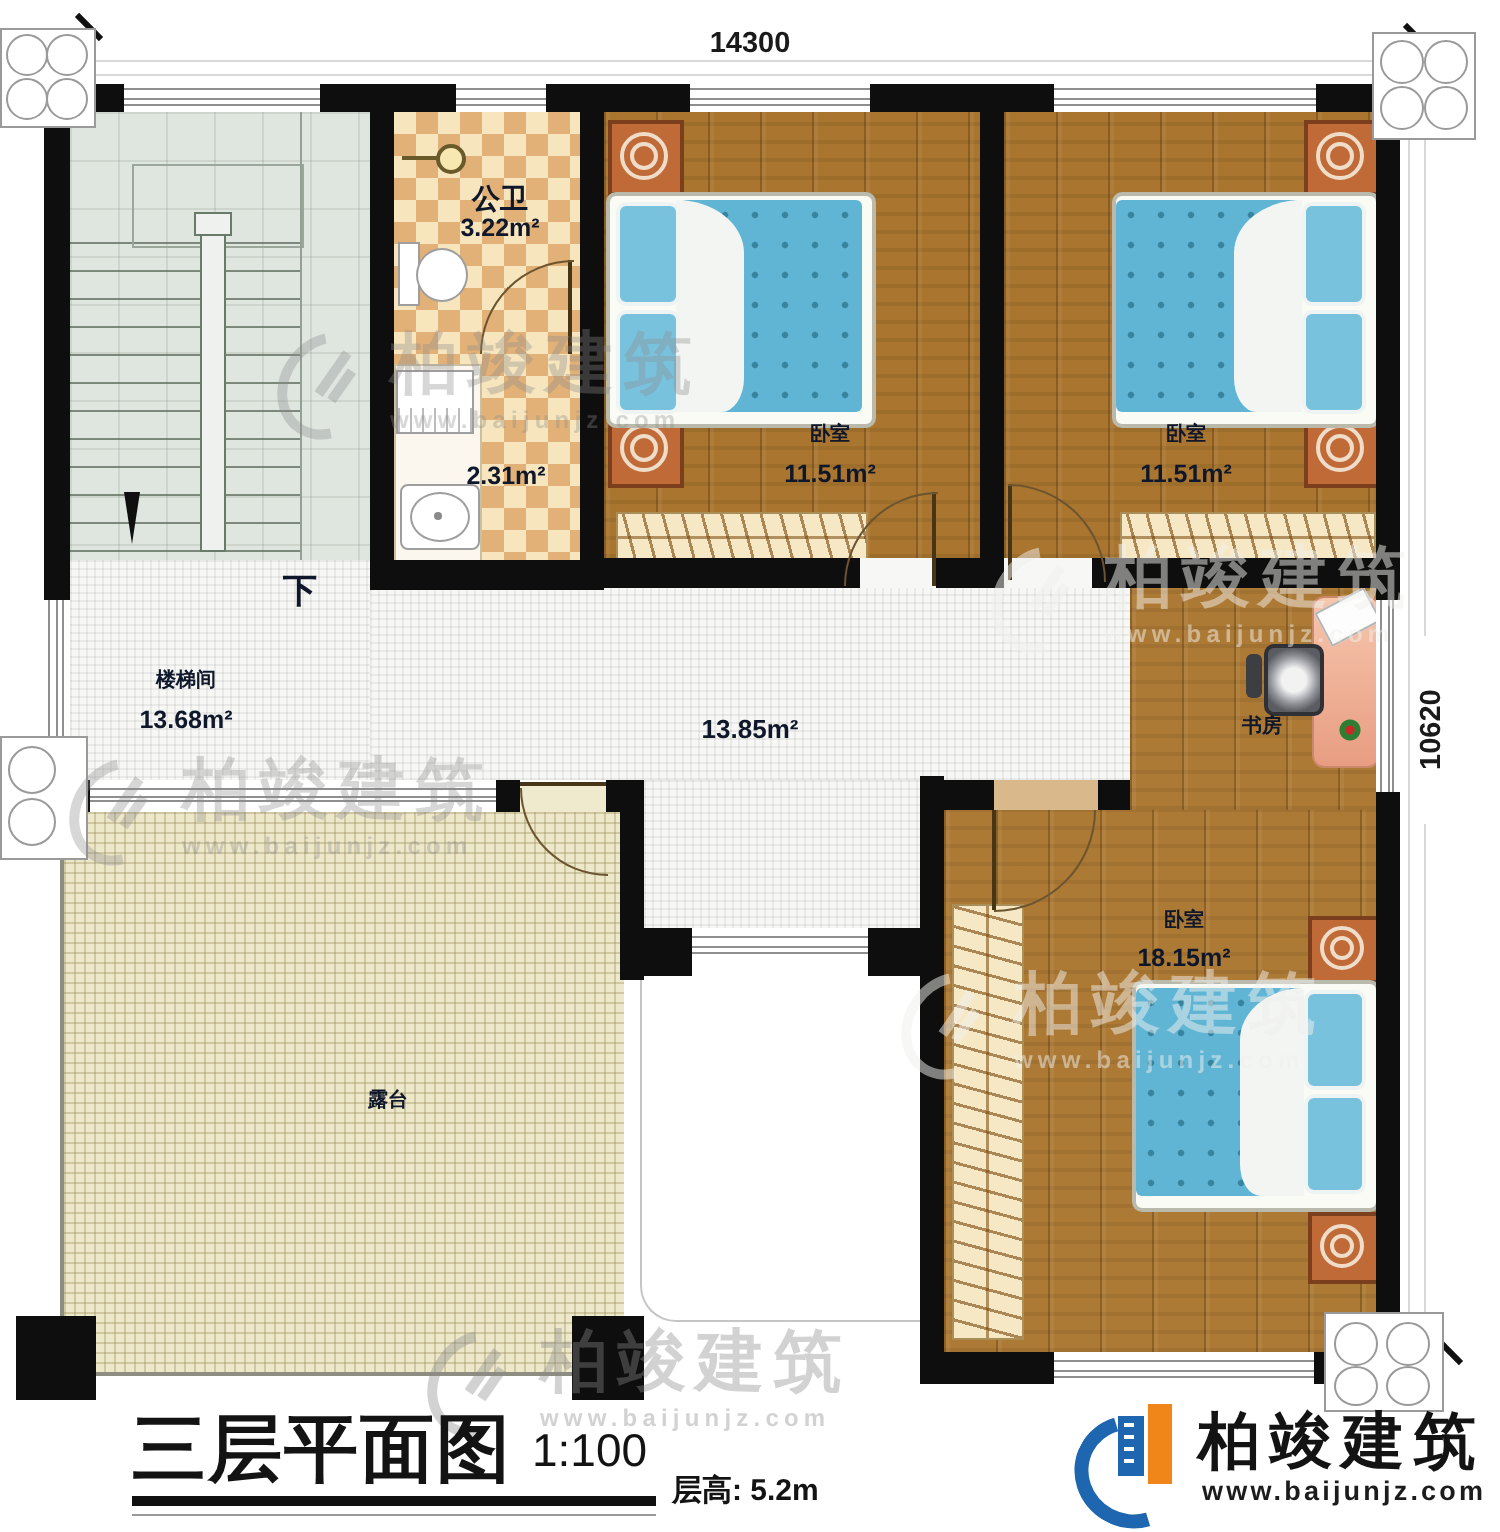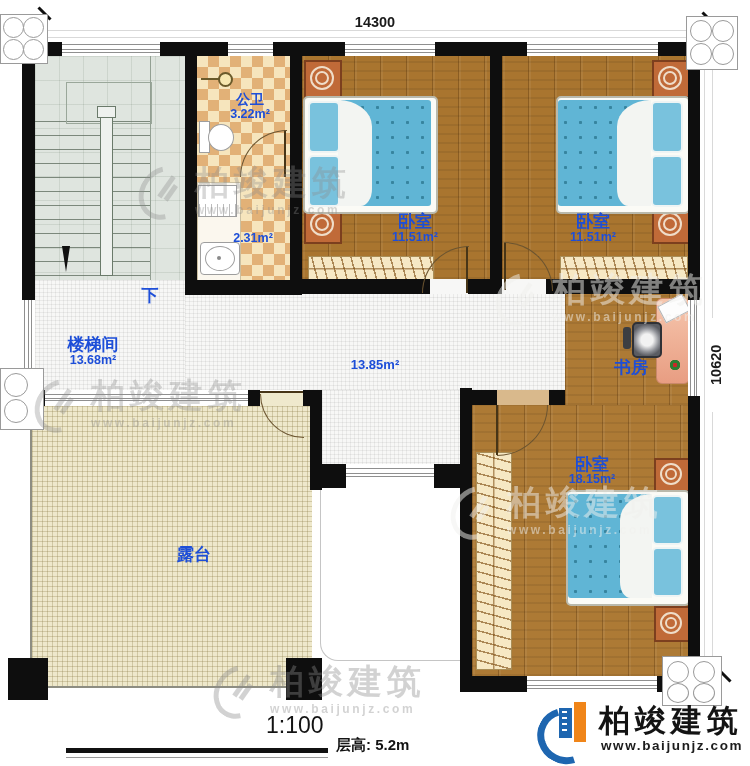--- a/index.html
+++ b/index.html
@@ -25,23 +25,23 @@
   .floor-terrace{position:absolute;background-color:#eee8cb;
     background-image:linear-gradient(rgba(140,125,70,.3) 1px, transparent 1px),
                      linear-gradient(90deg, rgba(140,125,70,.3) 1px, transparent 1px);
     background-size:5px 5px;border-left:2px solid #8d8d82;border-bottom:2px solid #8d8d82;}
   .floor-stair{position:absolute;background-color:#dfe5df;
     background-image:linear-gradient(rgba(90,110,90,.14) 1px, transparent 1px),
                      linear-gradient(90deg, rgba(90,110,90,.14) 1px, transparent 1px);
     background-size:24px 24px;}
   .floor-checker{position:absolute;background:#f6e5bd repeating-conic-gradient(#e2b177 0% 25%, #f6e5bd 0% 50%);
     background-size:22px 22px;}
-  .lbl{position:absolute;transform:translateX(-50%);font-weight:700;color:#1d4ed8;
+  .lbl{position:absolute;transform:translateX(-50%);font-weight:700;color:#0f172a;
        white-space:nowrap;text-align:center;line-height:1;}
-  .lbl.name{font-size:17px;}
+  .lbl.name{font-size:10px;}
   .lbl.area{font-size:12.5px;}
   .bed{position:absolute;background:#fbfbf6;border:2px solid #b9b9ac;border-radius:5px;}
   .mattress{position:absolute;background-color:#60b5d5;border-radius:3px;
     background-image:radial-gradient(circle, #37849f 1.3px, rgba(0,0,0,0) 1.9px);background-size:15px 15px;}
   .sheet{position:absolute;background:#f3f5f2;}
   .pillow{position:absolute;background:#79c2dd;border:2px solid #eef4f4;border-radius:5px;}
   .stand{position:absolute;background:#c06a38;border:2px solid #7c3f1e;}
   .stand i{position:absolute;border:2px solid #efddc9;border-radius:50%;background:transparent;}
   .wardrobe-h{position:absolute;background-color:#f6e8c4;border:1.5px solid #a98e58;
     background-image:repeating-linear-gradient(75deg, transparent 0 8px, rgba(120,70,10,.6) 8px 9.5px),
@@ -294,20 +294,21 @@
     </div>
   </div>
   <div class="wm dark" style="left:215px;top:664px;opacity:.38;">
     <div class="wm-glyph"></div>
     <div>
       <div class="wm-name">柏竣建筑</div>
       <div class="wm-url">www.baijunjz.com</div>
     </div>
   </div>
 
+  <div class="titleblock-text" style="left:66px;top:700px;font-size:37px;letter-spacing:1px;">三层平面图</div>
   <div class="abs" style="left:66px;top:748px;width:262px;height:5px;background:#111;"></div>
   <div class="abs" style="left:66px;top:757px;width:262px;height:1px;background:#999;"></div>
   <div class="titleblock-text" style="left:266px;top:712px;font-size:23px;font-weight:400;">1:100</div>
   <div class="titleblock-text" style="left:336px;top:736px;font-size:15px;">层高: 5.2m</div>
 
   <div class="abs" style="left:537px;top:698px;width:208px;height:62px;">
     <div class="abs" style="left:0;top:2px;width:58px;height:56px;">
       <div class="abs" style="left:0;top:8px;width:44px;height:42px;border:7px solid #1e66b0;border-radius:50%;border-top-color:transparent;border-right-color:transparent;transform:rotate(28deg);"></div>
       <div class="abs" style="left:22px;top:8px;width:13px;height:30px;background:#1e66b0;
            background-image:repeating-linear-gradient(0deg,#fff 0 2px,transparent 2px 6px);background-size:5px 75%;background-position:3px 12%;background-repeat:no-repeat;"></div>

